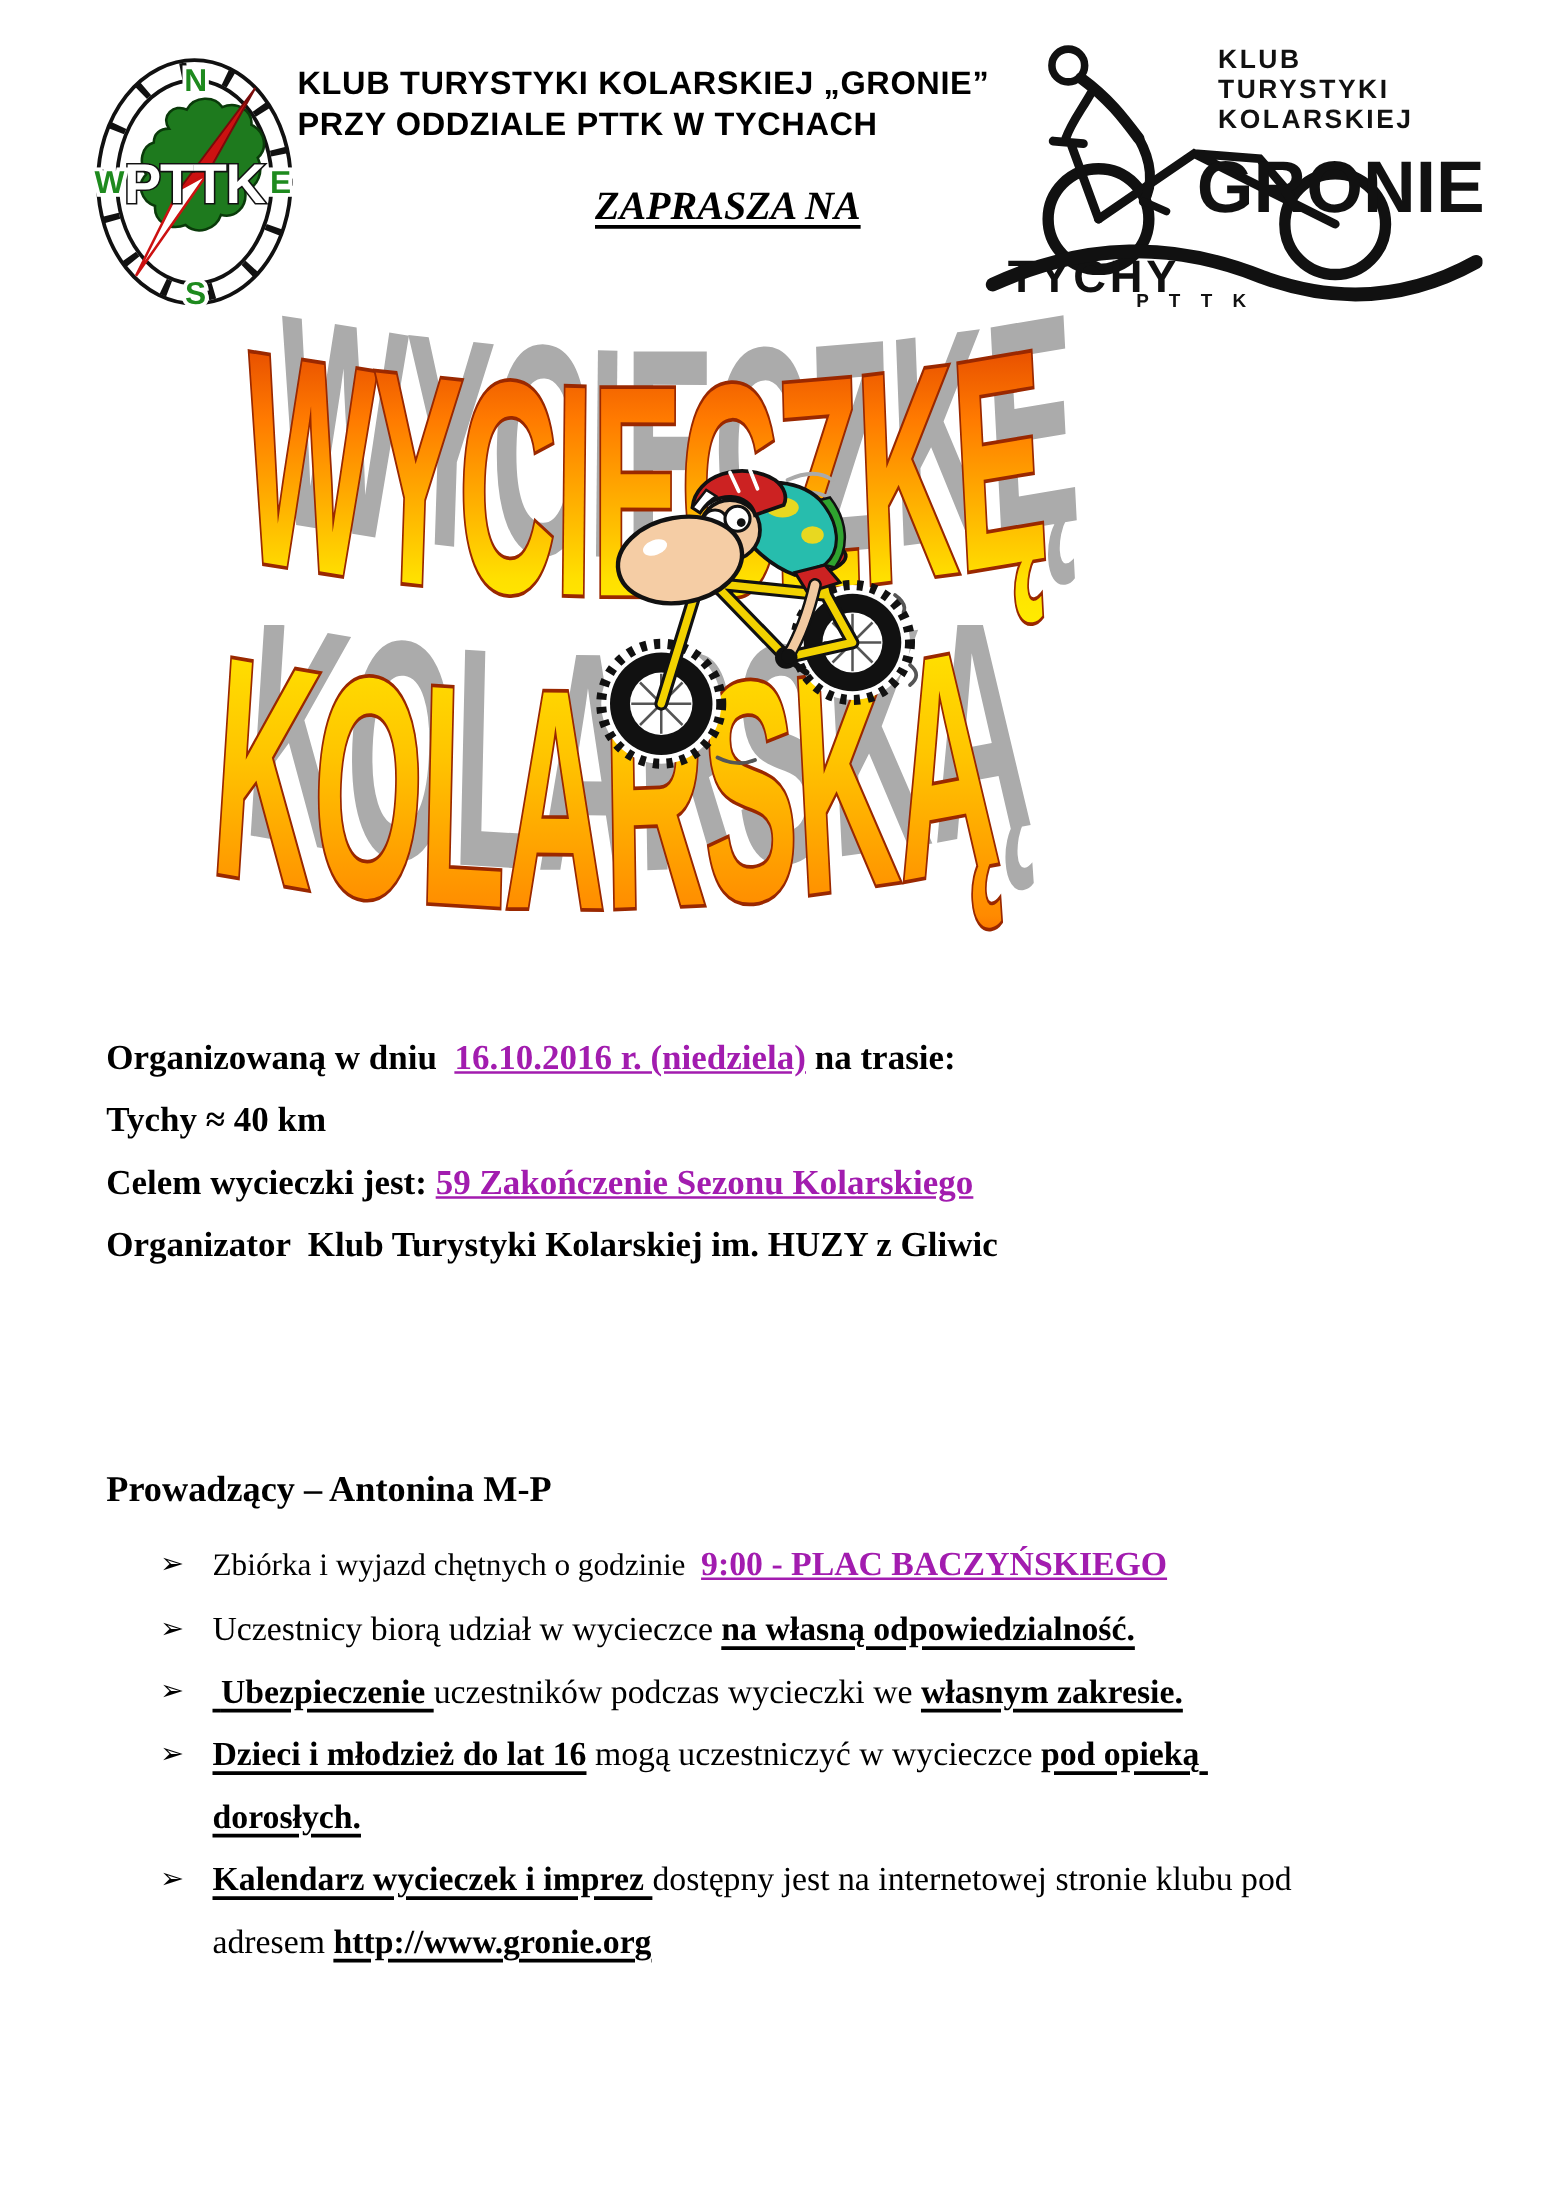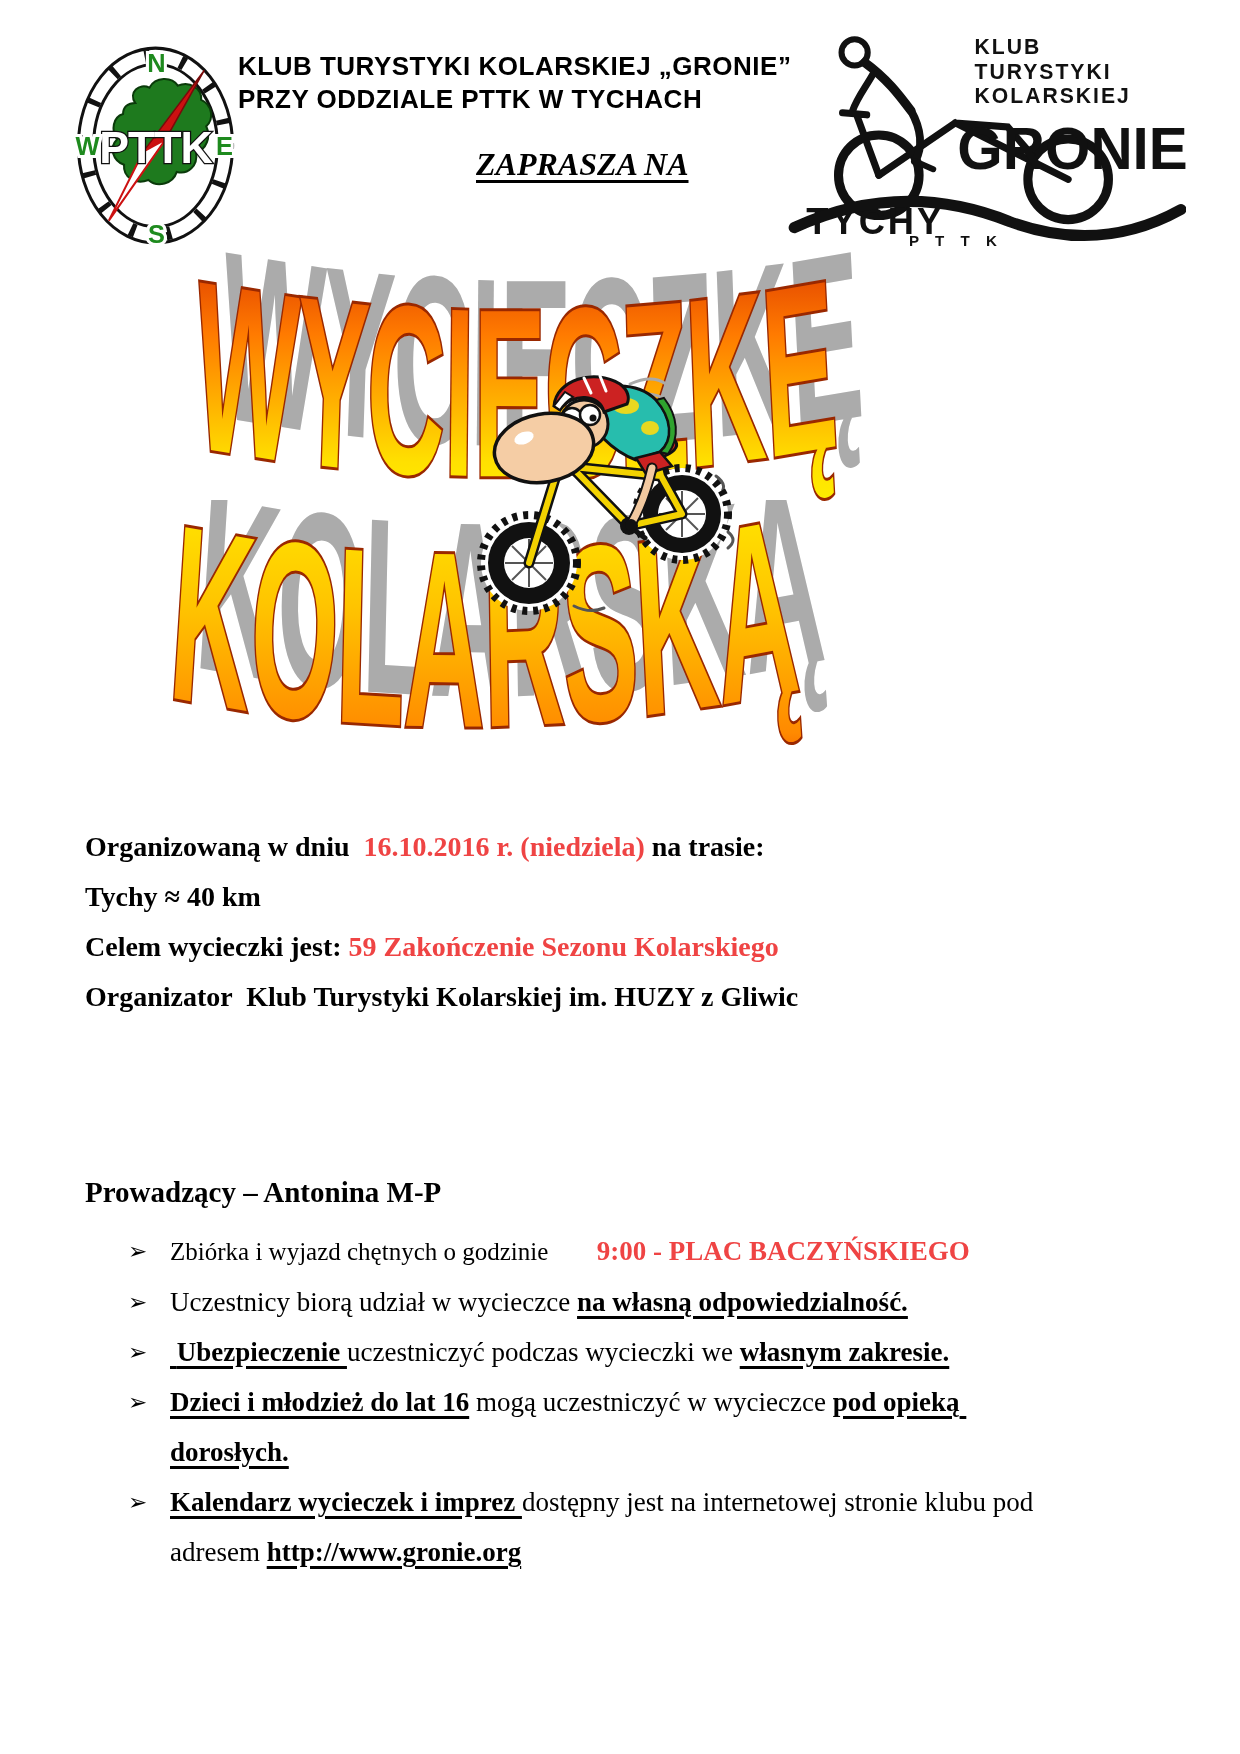--- a/index.html
+++ b/index.html
@@ -28,34 +28,34 @@
   .wa-shadow { fill:#ABABAB; }
   .wa-fill1 { fill:url(#gradW1); stroke:#9A2800; stroke-width:6; paint-order:stroke; }
   .wa-fill2 { fill:url(#gradW2); stroke:#9A2800; stroke-width:6; paint-order:stroke; }
   .wa-text { font-family:"Liberation Sans","DejaVu Sans",sans-serif; font-weight:bold; }
   .cyclist { position:absolute; left:432px; top:336px; width:310px; height:292px; z-index:3; }
   .cyclist svg { width:100%; height:100%; display:block; }
   
   .details { position:absolute; left:85px; top:822px; width:1090px;
     font-weight:bold; font-size:28px; line-height:50px; }
   .details p { margin:0; white-space:pre-wrap; }
-  .red { color:#ef4444; }
+  .red { color:#a21caf;text-decoration:underline; }
   .leader { position:absolute; left:85px; top:1176px; width:990px; 
     font-weight:bold; font-size:29px; }
   
   .bullets { position:absolute; left:128px; top:1226px; width:940px; font-size:27px; }
   .bullet { position:relative; padding-left:42px; line-height:50px; margin:0; }
   .bullet span { white-space:pre-wrap; }
   .bullet .glyph {
     position:absolute; left:0; top:0; width:34px;
     font-family:"DejaVu Sans", sans-serif; font-size:23px; line-height:50px;
   }
   .bullet.small { font-size:25px; }
   .bullet.small .red { font-size:27px; }
-  .bold { font-weight:bold;margin-left:36px; }
+  .bold { font-weight:bold; }
   .bu { font-weight:bold; text-decoration:underline;
         text-decoration-thickness:3px; text-underline-offset:5px; }
 </style>
 </head>
 <body>
 
 <div class="page">
 
   <div class="pttk-logo logo">
     <svg viewBox="0 0 165 205">
@@ -248,21 +248,21 @@
       <span>Zbiórka i wyjazd chętnych o godzinie  </span><span class="red bold">9:00 - PLAC BACZYŃSKIEGO</span>
     </div>
 
     <div class="bullet">
       <span class="glyph">➢</span>
       <span>Uczestnicy biorą udział w wycieczce </span><span class="bu">na własną odpowiedzialność.</span>
     </div>
 
     <div class="bullet">
       <span class="glyph">➢</span>
-      <span class="bu"> Ubezpieczenie </span><span>uczestniczyć podczas wycieczki we </span><span class="bu">własnym zakresie.</span>
+      <span class="bu"> Ubezpieczenie </span><span>uczestników podczas wycieczki we </span><span class="bu">własnym zakresie.</span>
     </div>
 
     <div class="bullet">
       <span class="glyph">➢</span>
       <span class="bu">Dzieci i młodzież do lat 16</span><span> mogą uczestniczyć w wycieczce </span><span class="bu">pod opieką dorosłych.</span>
     </div>
 
     <div class="bullet">
       <span class="glyph">➢</span>
       <span class="bu">Kalendarz wycieczek i imprez </span><span>dostępny jest na internetowej stronie klubu pod adresem </span><span class="bu">http://www.gronie.org</span>

